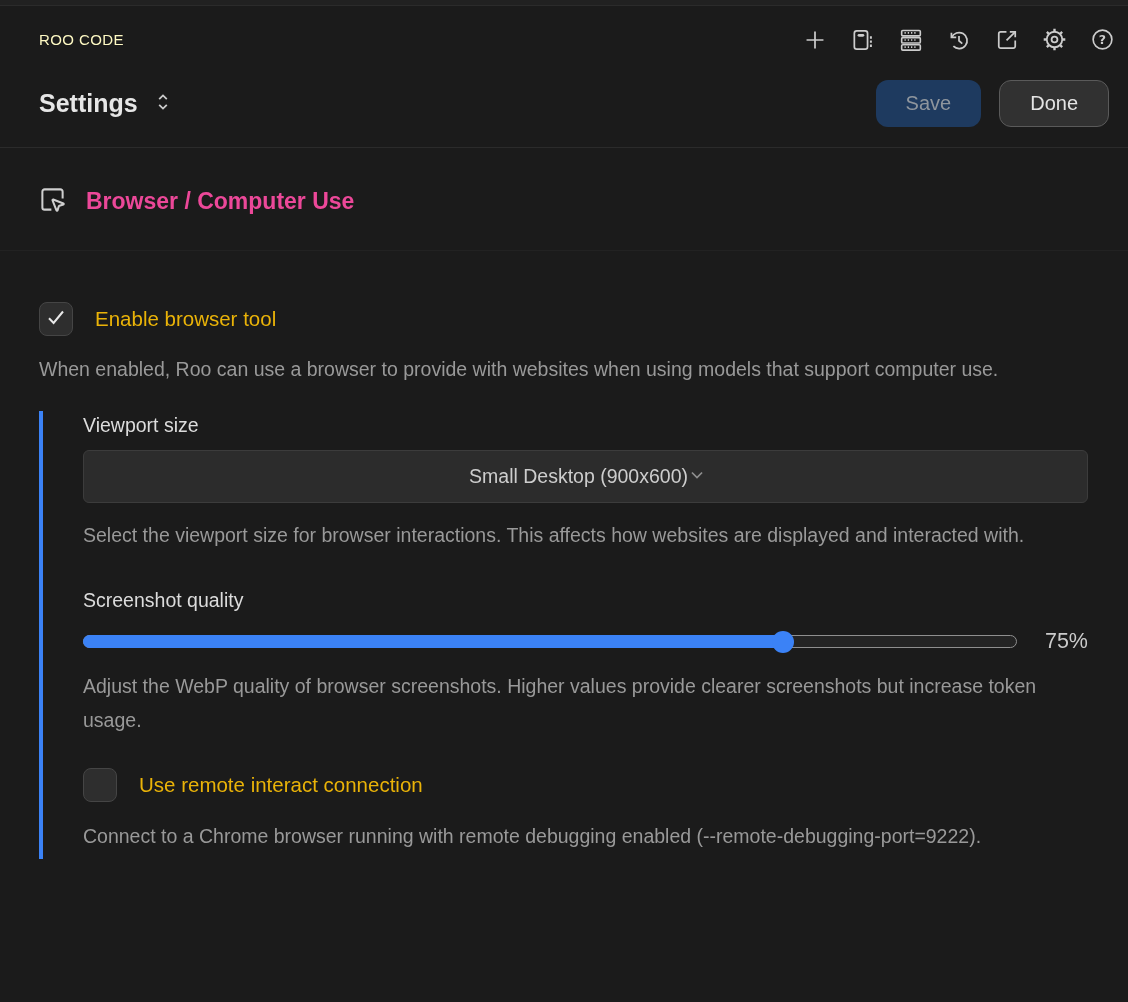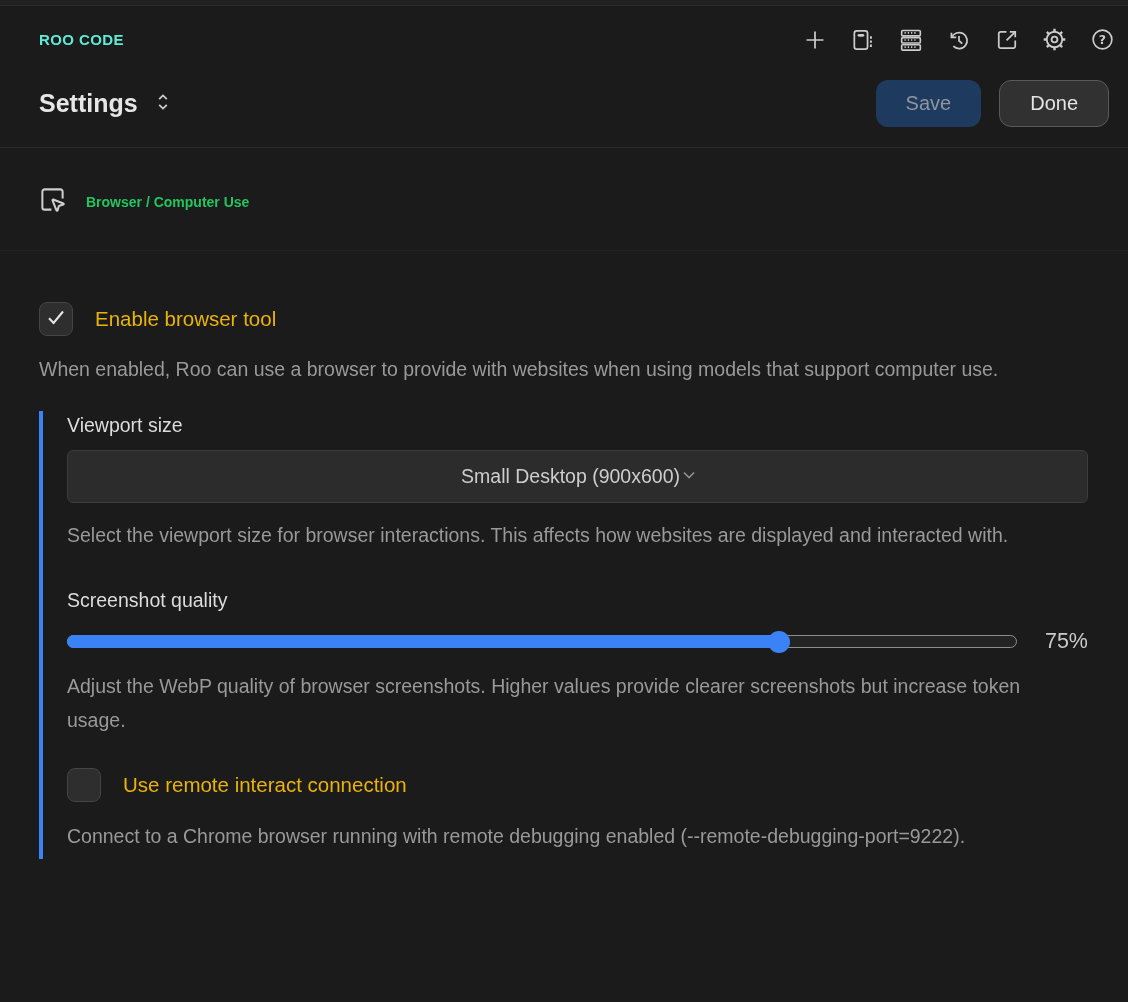--- a/index.html
+++ b/index.html
@@ -17,21 +17,21 @@
     color:#d6d6d6;
     -webkit-font-smoothing:antialiased;
   }
   .top-strip{height:6px;background:#212121;border-bottom:1px solid #2b2b2b;}
 
   
   .app-header{
     display:flex;justify-content:space-between;align-items:center;
     padding:20px 12px 0 39px;
   }
-  .app-title{font-size:15px;font-weight:700;color:#5eead4;letter-spacing:.4px;}
+  .app-title{font-size:15px;font-weight:400;color:#fef9c3;letter-spacing:.4px;}
   .toolbar{display:flex;align-items:center;gap:21px;}
   .icon-btn{
     width:27px;height:27px;display:flex;align-items:center;justify-content:center;
     background:none;border:none;cursor:pointer;padding:0;
   }
   .icon-btn svg{display:block;}
 
   
   .settings-bar{
     display:flex;justify-content:space-between;align-items:center;
@@ -54,21 +54,21 @@
     background:#313131;border:1px solid #5a5a5a;color:#e4e4e4;padding:0 30px;
   }
   .divider{border:none;border-top:1px solid #2b2b2b;}
 
   
   .section-header{
     display:flex;align-items:center;gap:20px;
     padding:38px 0 33px 39px;
     border-bottom:1px solid #222222;
   }
-  .section-title{font-size:14px;font-weight:700;color:#22c55e;}
+  .section-title{font-size:23px;font-weight:700;color:#ec4899;}
 
   
   .main{padding:0 40px 0 39px;}
   .checkbox-row{display:flex;align-items:center;gap:22px;cursor:pointer;}
   .checkbox{
     width:34px;height:34px;flex:none;border-radius:8px;
     background:#2e2e2e;border:1px solid #454545;
     display:flex;align-items:center;justify-content:center;
   }
   .checkbox:not(.checked) svg{display:none;}
@@ -76,21 +76,21 @@
   .desc{
     font-size:19.5px;line-height:34px;color:var(--muted-text);
     max-width:1010px;
   }
   .row-enable{margin-top:51px;}
   .desc-enable{margin-top:16px;}
 
   .group{
     margin-top:25px;
     border-left:4px solid var(--accent-blue);
-    padding:3px 0 6px 24px;
+    padding:3px 0 6px 40px;
   }
   .field-label{font-size:19.5px;color:#dcdcdc;}
   .select-box{
     margin-top:13px;height:53px;width:100%;
     background:#2c2c2c;border:1px solid #3c3c3c;border-radius:6px;
     display:flex;align-items:center;justify-content:center;
     padding:0 22px 0 26px;cursor:pointer;
   }
   .select-value{font-size:19.5px;color:#cdcdcd;}
   .desc-viewport{margin-top:15px;}

